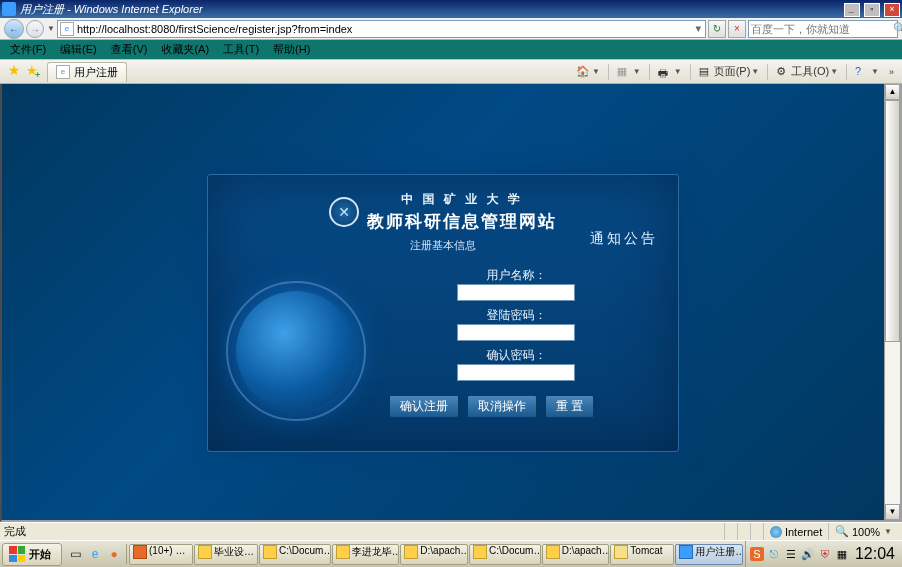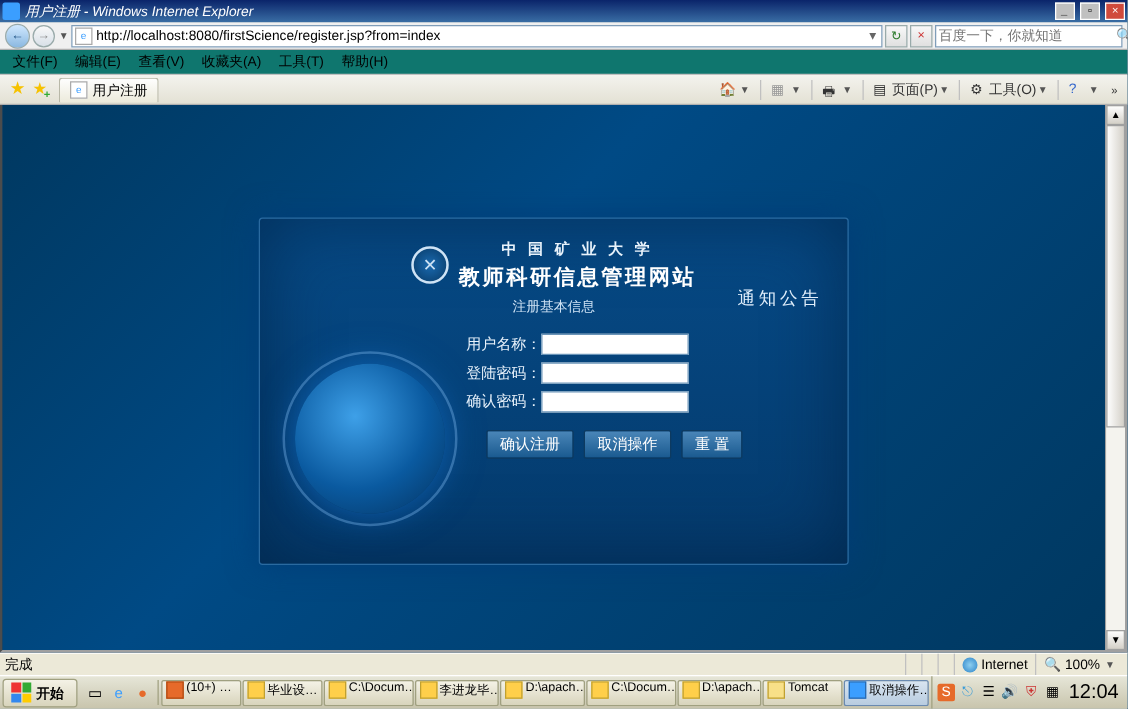--- a/index.html
+++ b/index.html
@@ -61,21 +61,21 @@
 .head-text .univ { font-size:12px; letter-spacing:3px; color:#e8f2fb; font-weight:bold;}
 .head-text .site { font-size:17px; letter-spacing:2px; color:#fff; font-weight:bold; margin-top:2px; font-family:"KaiTi","SimSun",serif;}
 .subtitle { text-align:center; font-size:11px; color:#cfe3f5; margin:3px 0 8px;}
 .panel-body { display:flex; }
 .art { width:135px; height:160px; position:relative; }
 .art .orb { position:absolute; left:10px; top:30px; width:120px; height:120px; border-radius:50%; background:radial-gradient(circle at 40% 35%, #3ea0e8 0%, #0a5aa0 55%, #043360 100%); box-shadow:0 0 30px rgba(20,120,220,.6);}
 .art .ring { position:absolute; border:2px solid rgba(160,210,255,.35); border-radius:50%;}
 .art .r1 { left:0; top:20; width:140px; height:140px; top:20px;}
 .form-area { flex:1; padding-left:10px;}
 .notice { position:absolute; right:20px; top:55px; font-size:14px; letter-spacing:3px; color:#e0eefb;font-family:Liberation Serif, serif;}
-.frow { display:flex; align-items:center; margin:6px 0; font-size:12px;}
+.frow { display:flex; align-items:center; margin:6px 0; font-size:12px;flex-direction:column;}
 .frow label { width:62px; text-align:right; color:#e8f2fb;}
 .frow input { width:118px; height:17px; border:1px solid #6a94b8; background:#fff; padding:0 2px; font-size:11px;}
 .btns { margin:14px 0 0 18px; display:flex; gap:8px;}
 .fbtn { padding:2px 10px; font-size:12px; background:linear-gradient(#4a86b8,#1a5a90); border:1px solid #0d3a60; color:#fff; cursor:pointer; border-radius:2px;}
 
 
 .statusbar { height:18px; background:#ece9d8; border-top:1px solid #fff; display:flex; align-items:center; font-size:11px; padding:0 4px;}
 .statusbar .cell { border-left:1px solid #c0c0c0; padding:0 6px; height:100%; display:flex; align-items:center; gap:3px;}
 .statusbar .spacer { flex:1;}
 .zone-ico { width:12px; height:12px; border-radius:50%; background:radial-gradient(#8ecff0,#2a82c8); display:inline-block;}
@@ -292,21 +292,21 @@
     <div class="task">
         <span class="ti"></span>
         <span>D:\apach…</span>
       </div>
     <div class="task">
         <span class="ti tc"></span>
         <span>Tomcat</span>
       </div>
     <div class="task active">
         <span class="ti ie"></span>
-        <span>取消操作…</span>
+        <span>用户注册…</span>
       </div>
   </div>
   <div class="tray">
     <span class="ti2" style="background:#e66a2a;border-radius:2px;color:#fff;">S</span>
     <span class="ti2" style="color:#3a9cd8;">⎋</span>
     <span class="ti2">☰</span>
     <span class="ti2">🔊</span>
     <span class="ti2" style="color:#c33;">⛨</span>
     <span class="ti2">▦</span>
     <span class="clock">12:04</span>

